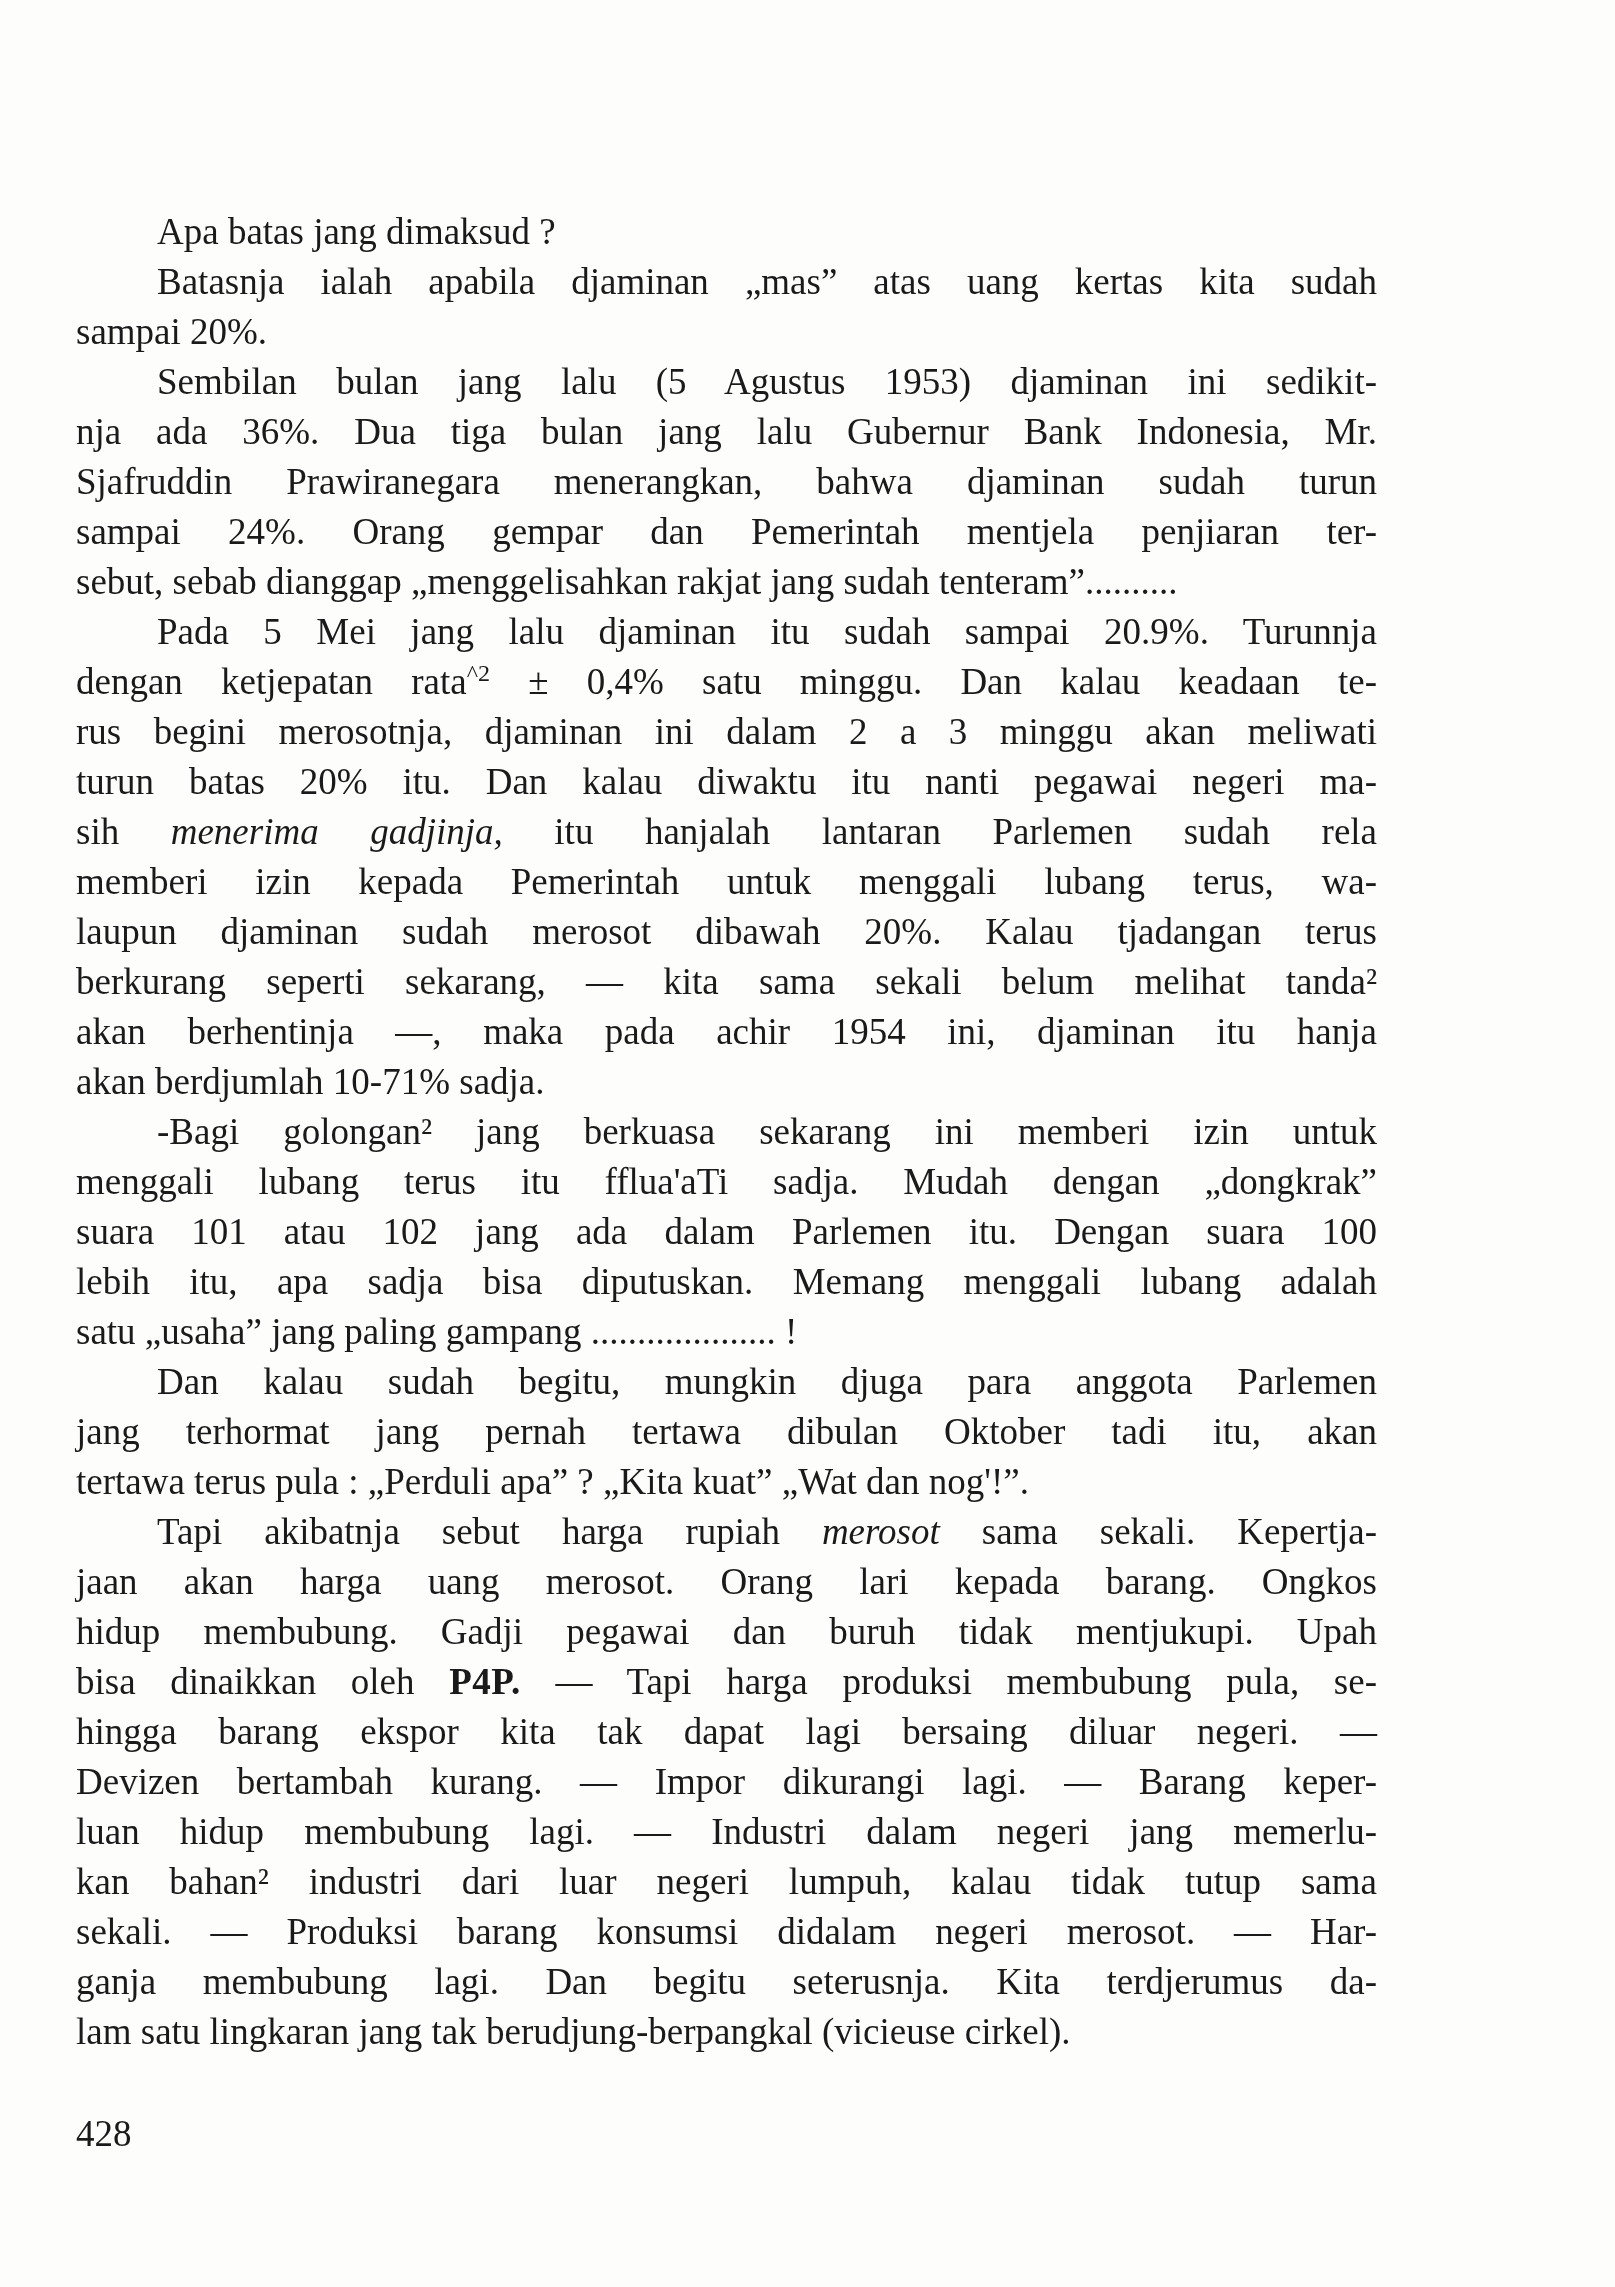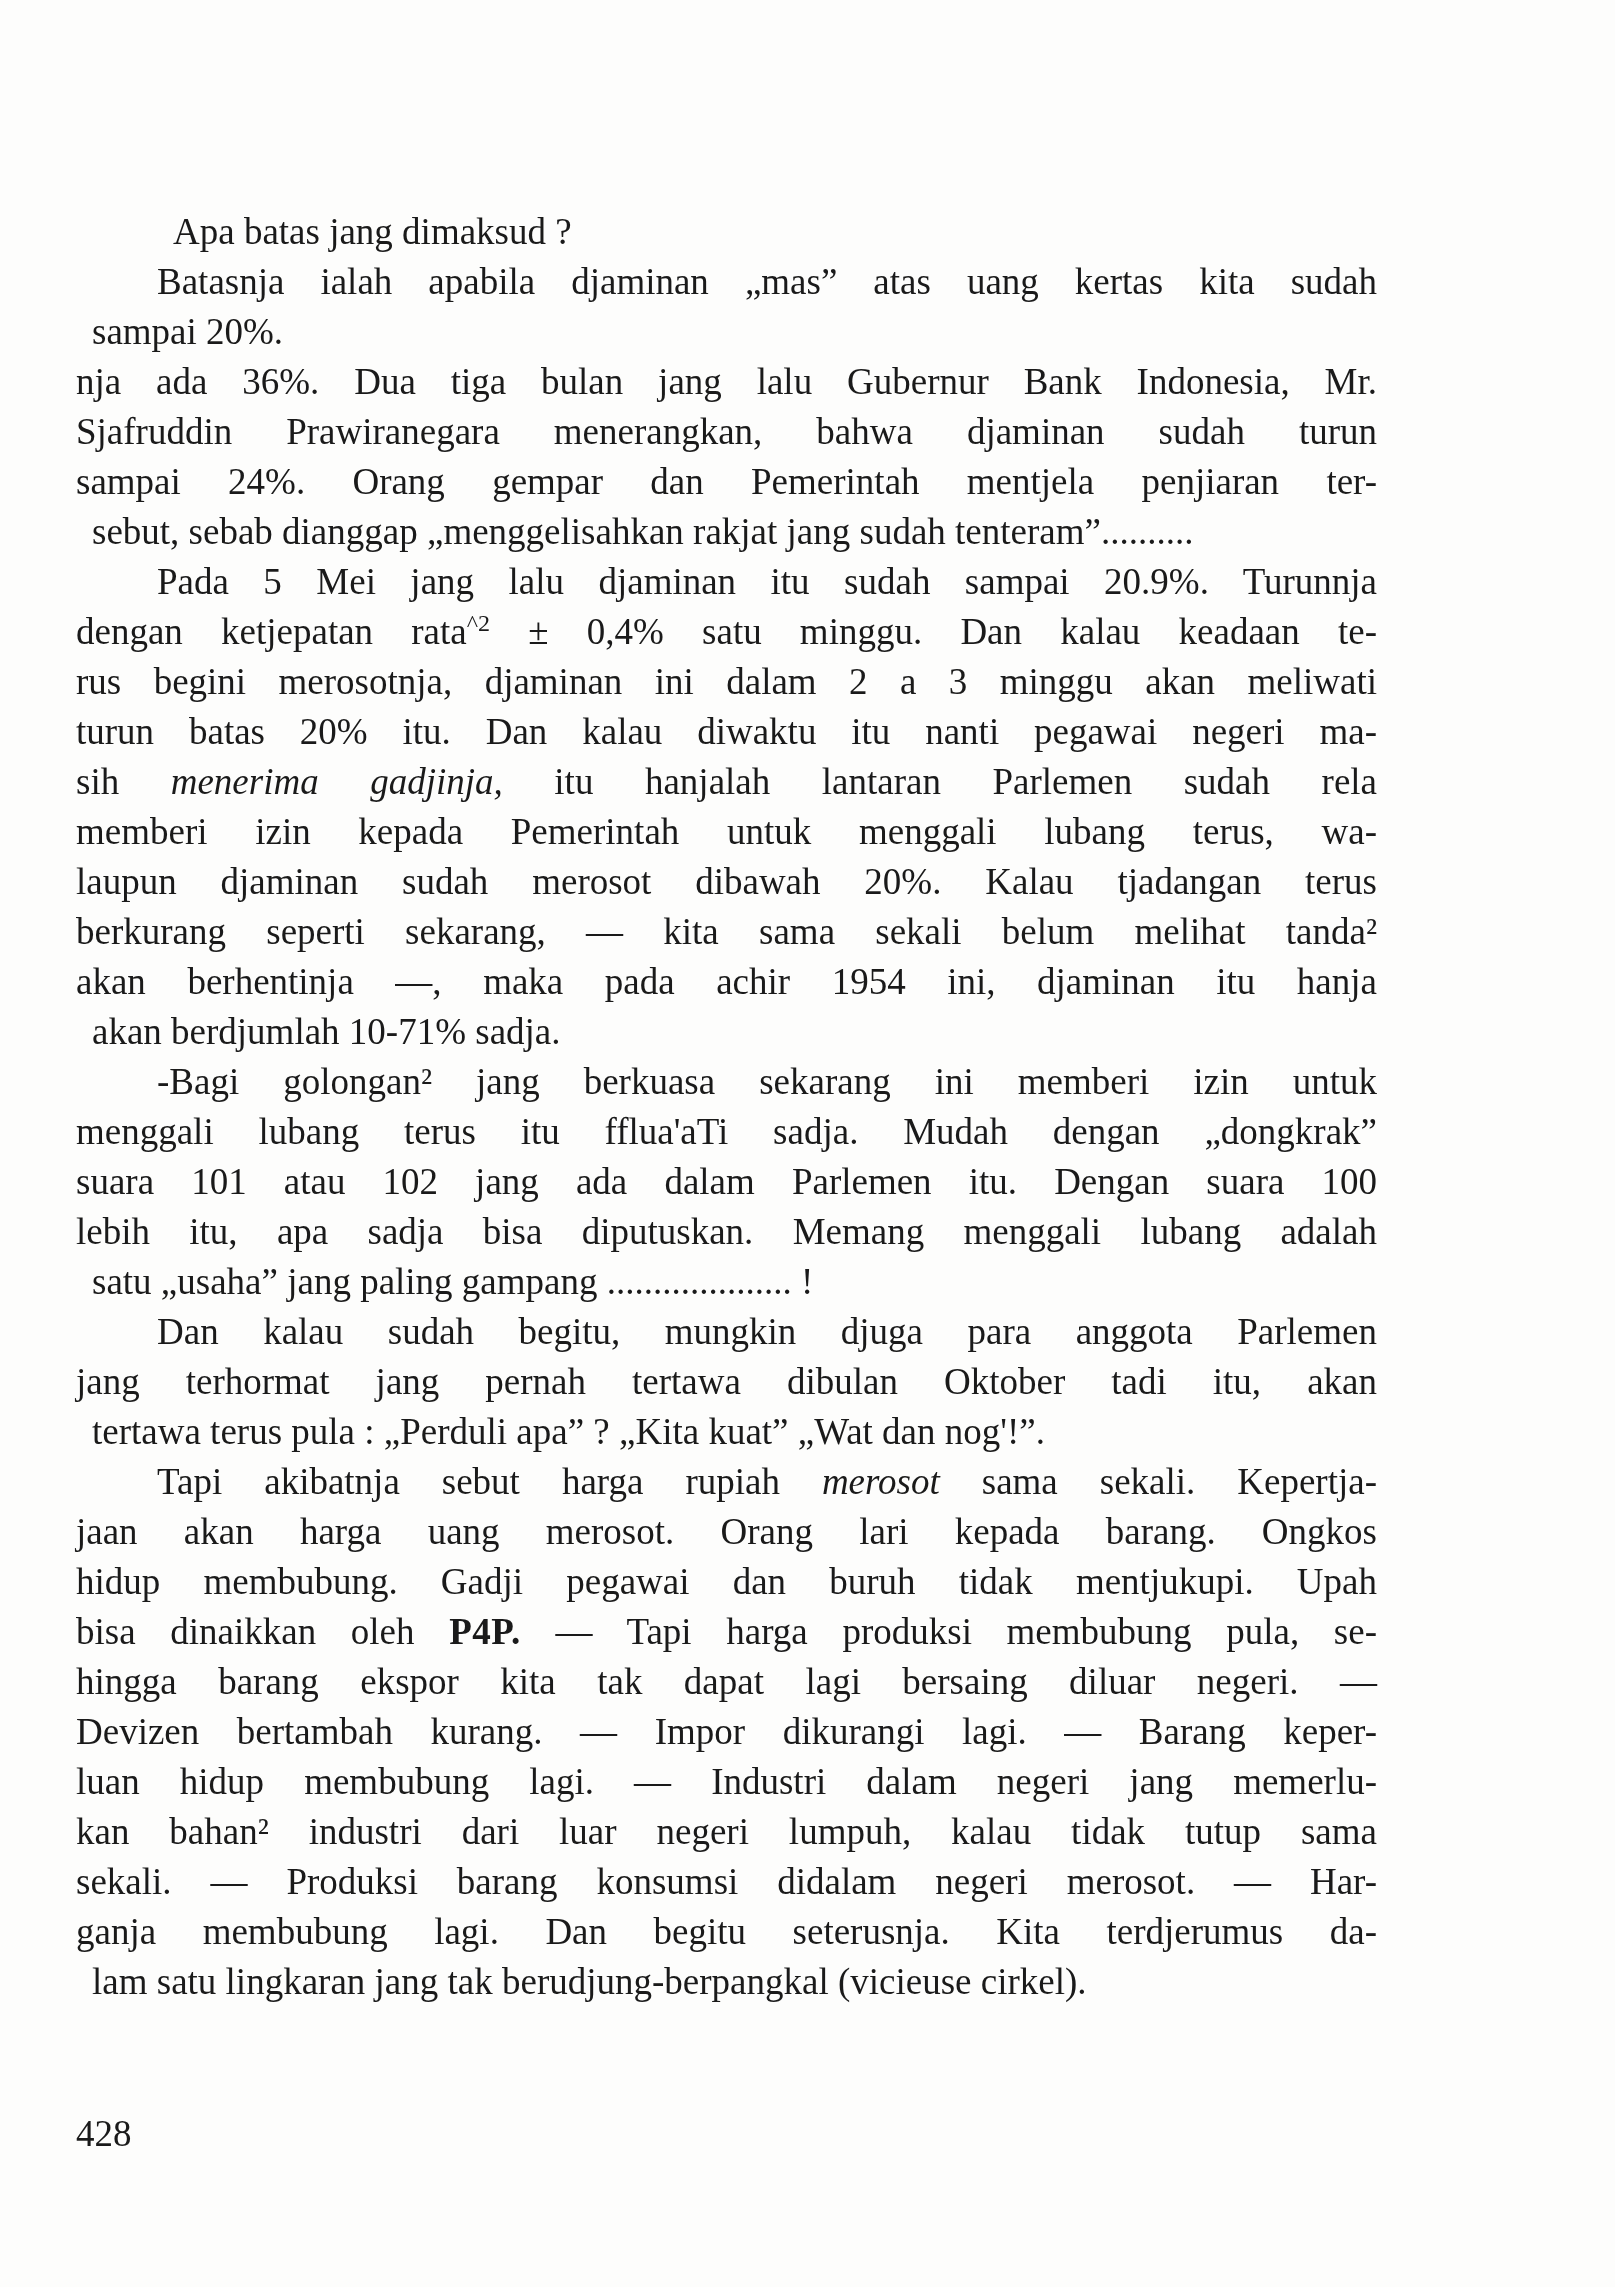--- a/index.html
+++ b/index.html
@@ -26,21 +26,21 @@
     line-height: 50px;
     color: #1a1a1a;
   }
   .paragraph { margin: 0; }
   .line {
     text-align: justify;
     text-align-last: justify;
     text-justify: inter-word;
     white-space: normal;
   }
-  .line.last { text-align-last: left; margin-left: 16px; }
+  .line.last { text-align-last: left; }
   .line.indent { padding-left: 81px; }
   .italic { font-style: italic; }
   .bold { font-weight: 700; letter-spacing: 0.5px; }
   .sup { vertical-align: super; font-size: 65%; line-height: 0; }
   .page-number {
     position: absolute;
     left: 76px;
     top: 2112px;
     width: 1301px;
     text-align: left;
@@ -54,20 +54,21 @@
 <div class="page">
   <div class="text-block">
       <div class="paragraph">
         <div class="line last indent"><span>Apa batas jang dimaksud ?</span></div>
       </div>
       <div class="paragraph">
         <div class="line indent"><span>Batasnja ialah apabila djaminan „mas” atas uang kertas kita sudah</span></div>
         <div class="line last"><span>sampai 20%.</span></div>
       </div>
       <div class="paragraph">
+        <div class="line indent"><span>Sembilan bulan jang lalu (5 Agustus 1953) djaminan ini sedikit-</span></div>
         <div class="line"><span>nja ada 36%. Dua tiga bulan jang lalu Gubernur Bank Indonesia, Mr.</span></div>
         <div class="line"><span>Sjafruddin Prawiranegara menerangkan, bahwa djaminan sudah turun</span></div>
         <div class="line"><span>sampai 24%. Orang gempar dan Pemerintah mentjela penjiaran ter-</span></div>
         <div class="line last"><span>sebut, sebab dianggap „menggelisahkan rakjat jang sudah tenteram”..........</span></div>
       </div>
       <div class="paragraph">
         <div class="line indent"><span>Pada 5 Mei jang lalu djaminan itu sudah sampai 20.9%. Turunnja</span></div>
         <div class="line"><span>dengan ketjepatan rata</span><span class="sup">^2</span><span> ± 0,4% satu minggu. Dan kalau keadaan te-</span></div>
         <div class="line"><span>rus begini merosotnja, djaminan ini dalam 2 a 3 minggu akan meliwati</span></div>
         <div class="line"><span>turun batas 20% itu. Dan kalau diwaktu itu nanti pegawai negeri ma-</span></div>

